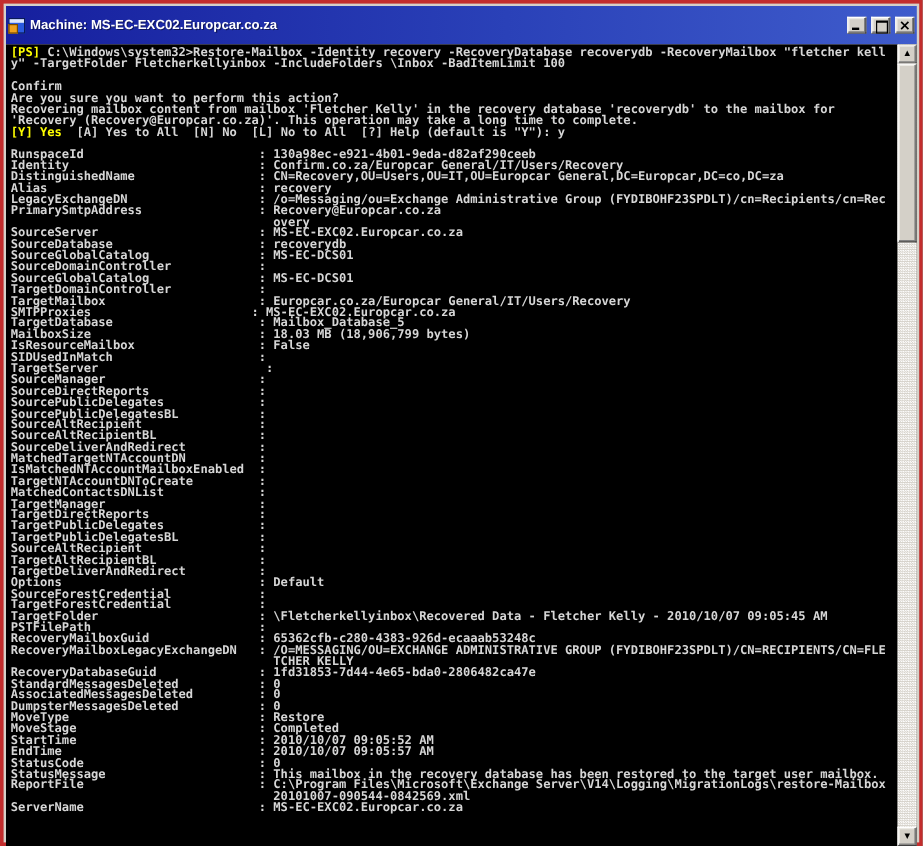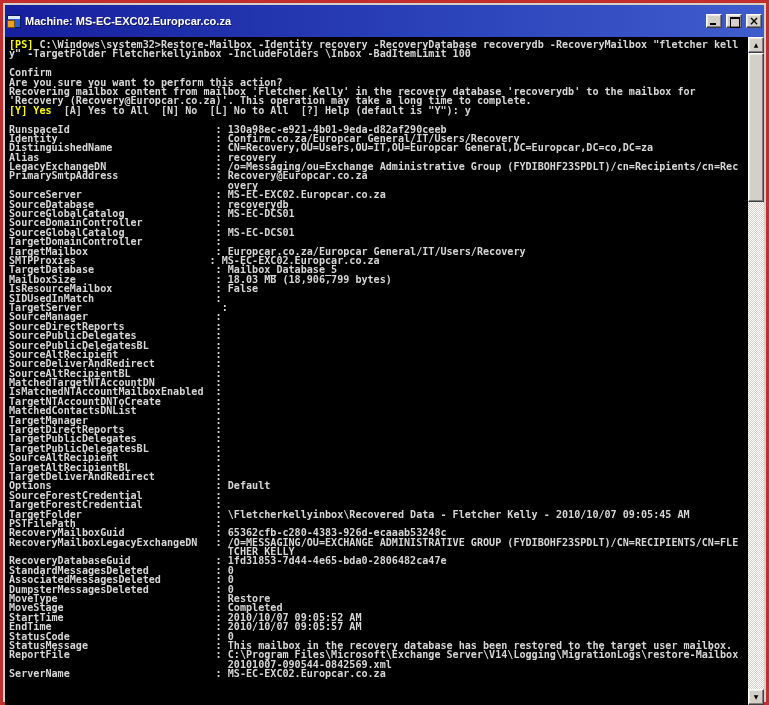--- a/index.html
+++ b/index.html
@@ -114,22 +114,22 @@
         <div class="ln">TargetDatabase                    : Mailbox_Database_5</div>
         <div class="ln">MailboxSize                       : 18.03 MB (18,906,799 bytes)</div>
         <div class="ln">IsResourceMailbox                 : False</div>
         <div class="ln">SIDUsedInMatch                    : </div>
         <div class="ln">TargetServer                       : </div>
         <div class="ln">SourceManager                     : </div>
         <div class="ln">SourceDirectReports               : </div>
         <div class="ln">SourcePublicDelegates             : </div>
         <div class="ln">SourcePublicDelegatesBL           : </div>
         <div class="ln">SourceAltRecipient                : </div>
+        <div class="ln">SourceAltRecipientBL              : </div>
         <div class="ln">SourceDeliverAndRedirect          : </div>
-        <div class="ln">SourceAltRecipientBL              : </div>
         <div class="ln">MatchedTargetNTAccountDN          : </div>
         <div class="ln">IsMatchedNTAccountMailboxEnabled  : </div>
         <div class="ln">TargetNTAccountDNToCreate         : </div>
         <div class="ln">MatchedContactsDNList             : </div>
         <div class="ln">TargetManager                     : </div>
         <div class="ln">TargetDirectReports               : </div>
         <div class="ln">TargetPublicDelegates             : </div>
         <div class="ln">TargetPublicDelegatesBL           : </div>
         <div class="ln">SourceAltRecipient                : </div>
         <div class="ln">TargetAltRecipientBL              : </div>

